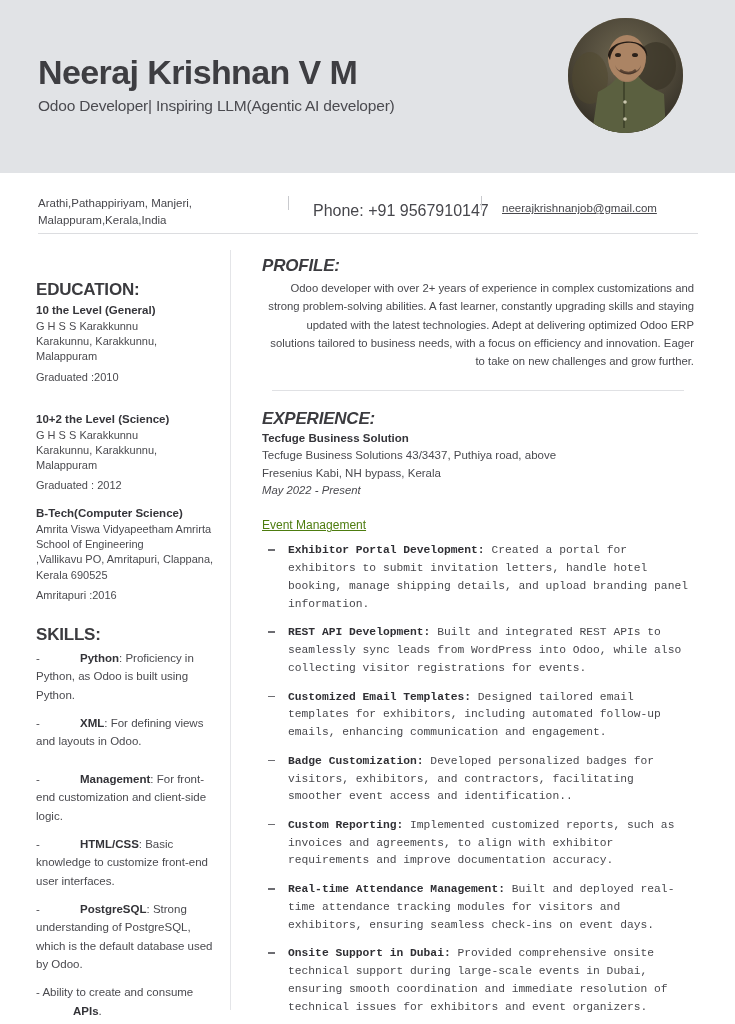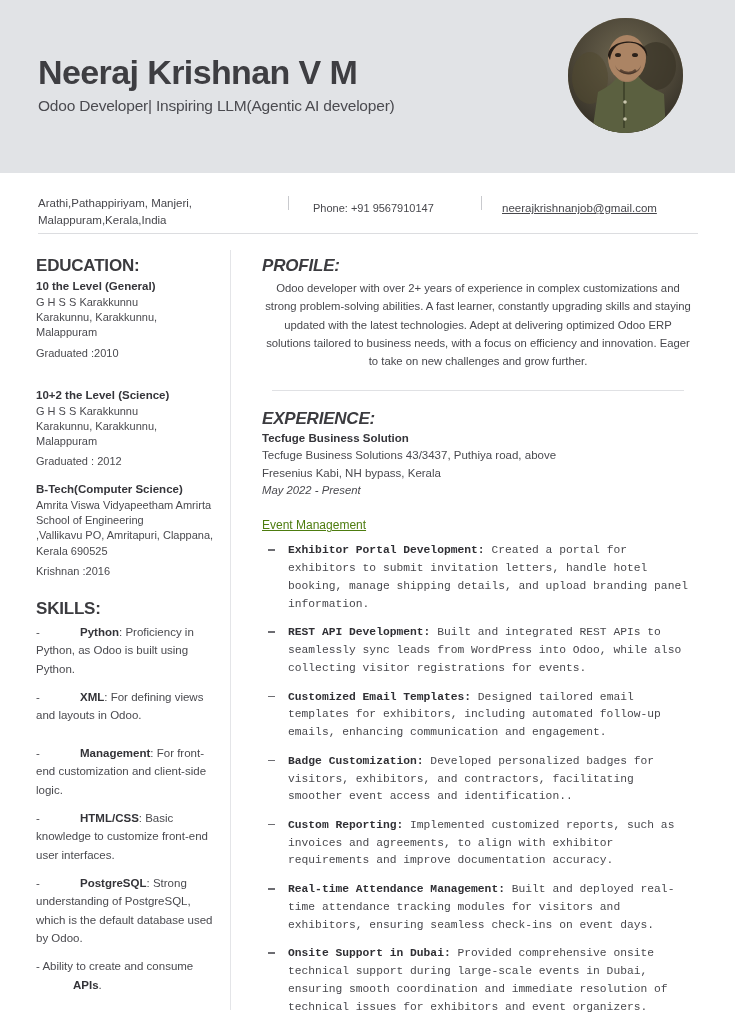--- a/index.html
+++ b/index.html
@@ -64,21 +64,21 @@
     left: 38px; top: 22px;
     font-size: 11.5px;
     line-height: 1.45;
     color: #47474c;
     width: 240px;
   }
   .contact-sep1 { position: absolute; left: 288px; top: 23px; width: 1px; height: 14px; background: #c9cace; }
   .contact-phone {
     position: absolute;
     left: 313px; top: 29px;
-    font-size: 11px;
+    font-size: 16px;
     color: #47474c;
     white-space: nowrap;
   }
   .contact-sep2 { position: absolute; left: 481px; top: 23px; width: 1px; height: 14px; background: #c9cace; }
   .contact-email {
     position: absolute;
     left: 502px; top: 29px;
     font-size: 11.5px;
     color: #47474c;
     white-space: nowrap;
@@ -108,20 +108,21 @@
     left: 262px; top: 256px;
     width: 432px;
   }
 
   .sec-title {
     font-size: 17px;
     font-weight: bold;
     color: #3b3b3f;
     letter-spacing: -0.2px;
     margin-bottom: 4px;
+    margin-top: 24px;
   }
   .sec-title-right {
     font-size: 17px;
     font-weight: bold;
     color: #3b3b3f;
     letter-spacing: -0.2px;
     margin-bottom: 3px;
     font-style: italic;
   }
 
@@ -155,21 +156,21 @@
     margin-bottom: 9px;
   }
   .skill b { color: #333338; font-weight: bold; margin-left: 37px; }
   .skill-gap { height: 10px; }
 
   
   .profile-text {
     font-size: 11.3px;
     line-height: 1.62;
     color: #48484d;
-    text-align: center;
+    text-align: right;
   }
   .mid-rule {
     margin: 20px 0 18px 10px;
     width: 412px; height: 1px;
     background: #e0e1e4;
   }
 
   
   .exp-company {
     font-size: 11.5px;
@@ -276,21 +277,21 @@
       <div class="edu-line">G H S S Karakkunnu</div>
       <div class="edu-line">Karakunnu, Karakkunnu, Malappuram</div>
       <div class="edu-grad">Graduated : 2012</div>
     </div>
     <div class="edu-gap-sm"></div>
 
     <div class="edu-item">
       <div class="edu-degree">B-Tech(Computer Science)</div>
       <div class="edu-line">Amrita Viswa Vidyapeetham Amrirta School of Engineering</div>
       <div class="edu-line">,Vallikavu PO, Amritapuri, Clappana, Kerala 690525</div>
-      <div class="edu-grad">Krishnan :2016</div>
+      <div class="edu-grad">Amritapuri :2016</div>
     </div>
 
     <div class="skills-wrap">
       <div class="sec-title">SKILLS:</div>
       <div class="skill">- <b>Python</b>: Proficiency in Python, as Odoo is built using Python.</div>
       <div class="skill">- <b>XML</b>: For defining views and layouts in Odoo.</div>
       <div class="skill-gap"></div>
       <div class="skill">- <b>Management</b>: For front-end customization and client-side logic.</div>
       <div class="skill">- <b>HTML/CSS</b>: Basic knowledge to customize front-end user interfaces.</div>
       <div class="skill">- <b>PostgreSQL</b>: Strong understanding of PostgreSQL, which is the default database used by Odoo.</div>

